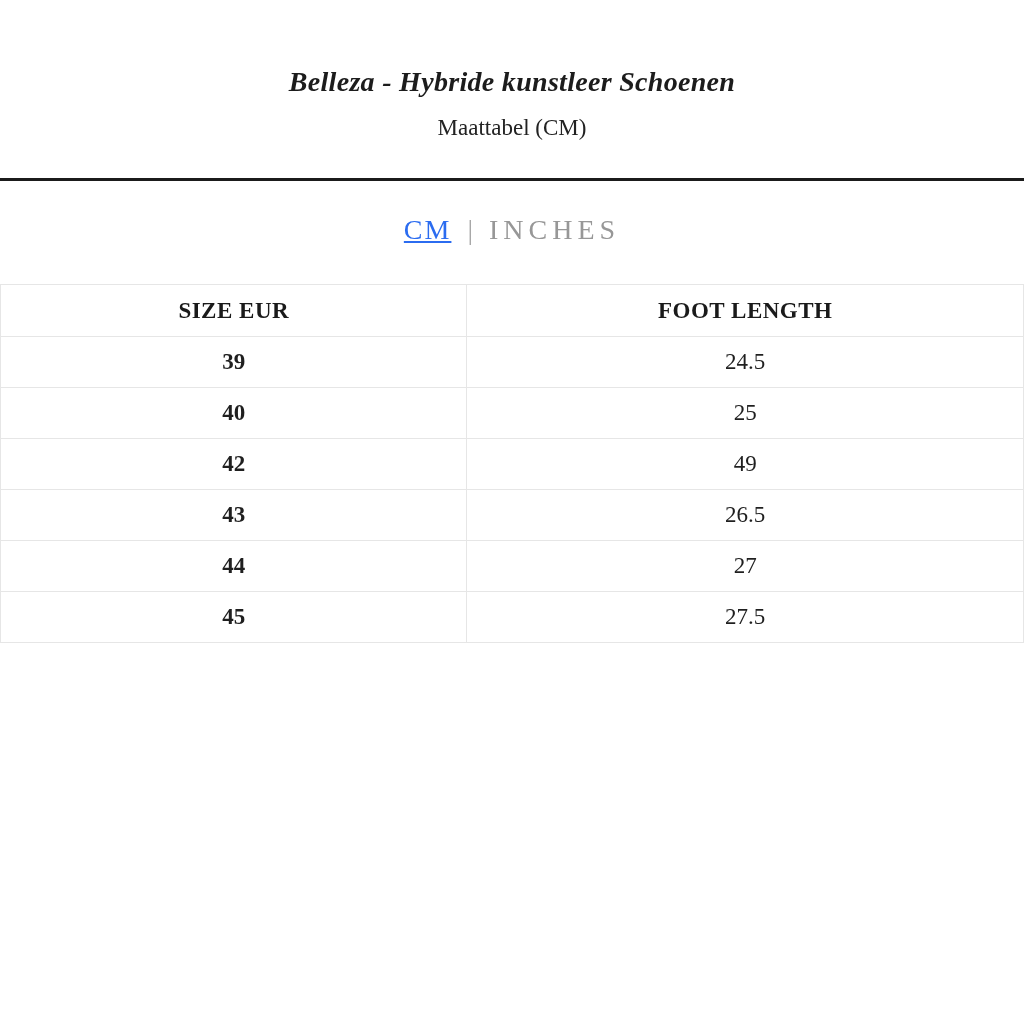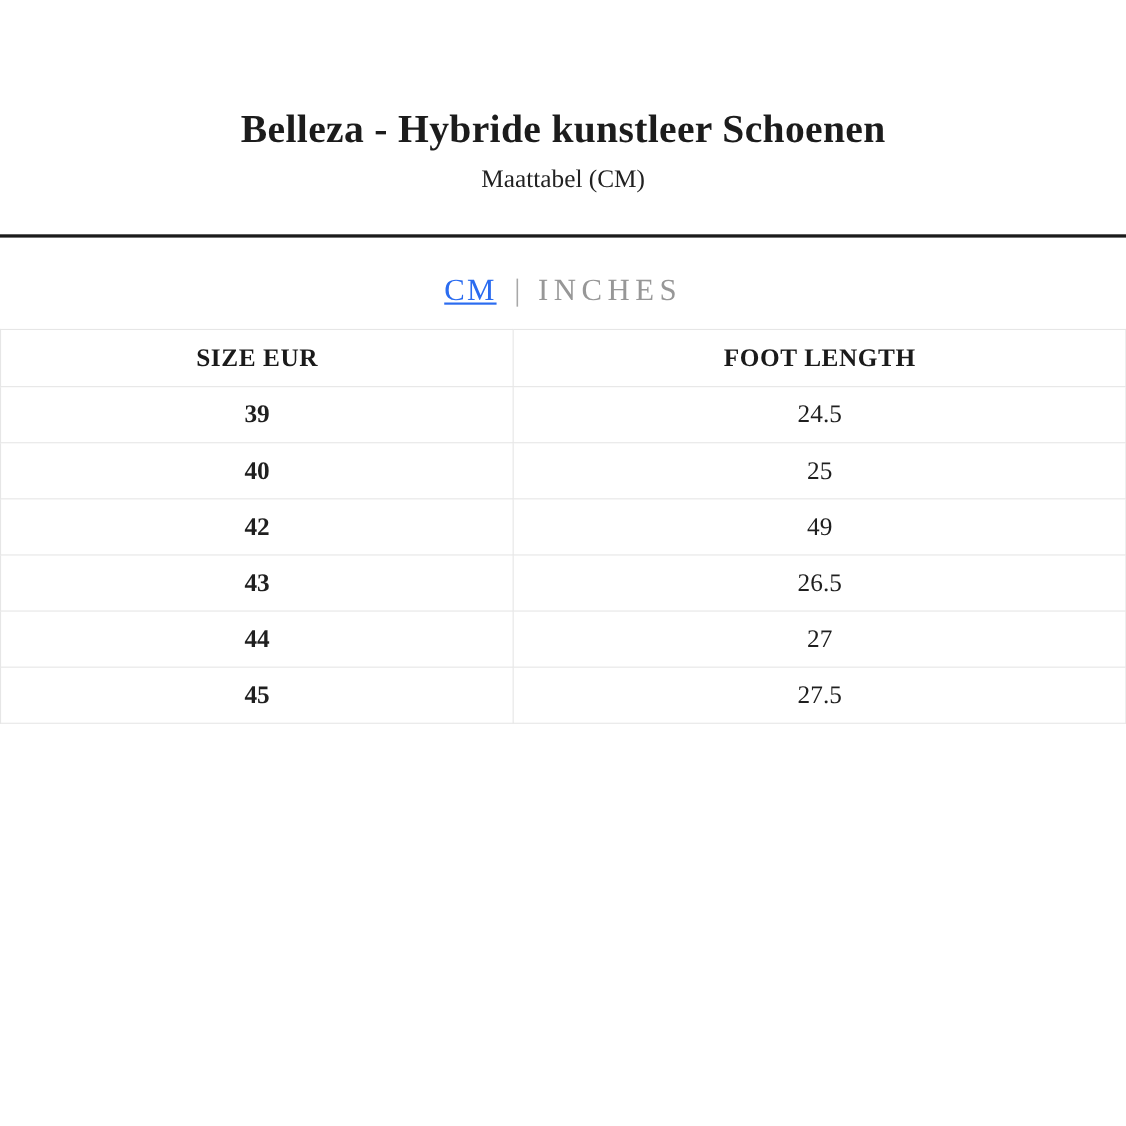--- a/index.html
+++ b/index.html
@@ -9,27 +9,28 @@
   }
   body {
     width: 1024px;
     height: 1024px;
     overflow: hidden;
     font-family: "Liberation Serif", serif;
     color: #1d1d1d;
   }
   .page-title {
     margin: 0;
-    padding-top: 98px;
+    padding-top: 63px;
     text-align: center;
-    font-size: 36px;
+    font-size: 28px;
     line-height: 38px;
     font-weight: 700;
     letter-spacing: 0.3px;
     color: #1c1c1c;
+    font-style: italic;
   }
   .page-subtitle {
     margin: 12px 0 0 0;
     text-align: center;
     font-size: 23px;
     line-height: 30px;
     font-weight: 400;
     color: #222222;
   }
   .section-divider {
@@ -56,21 +57,21 @@
     margin: 0 16px;
     font-weight: 400;
   }
   .unit-inches {
     color: #979797;
     letter-spacing: 5px;
     cursor: pointer;
   }
   table.size-table {
     width: 100%;
-    margin-top: 12px;
+    margin-top: 32px;
     border-collapse: collapse;
     table-layout: fixed;
   }
   table.size-table th,
   table.size-table td {
     border: 1px solid #e6e6e6;
     text-align: center;
     vertical-align: middle;
     padding: 0;
   }

